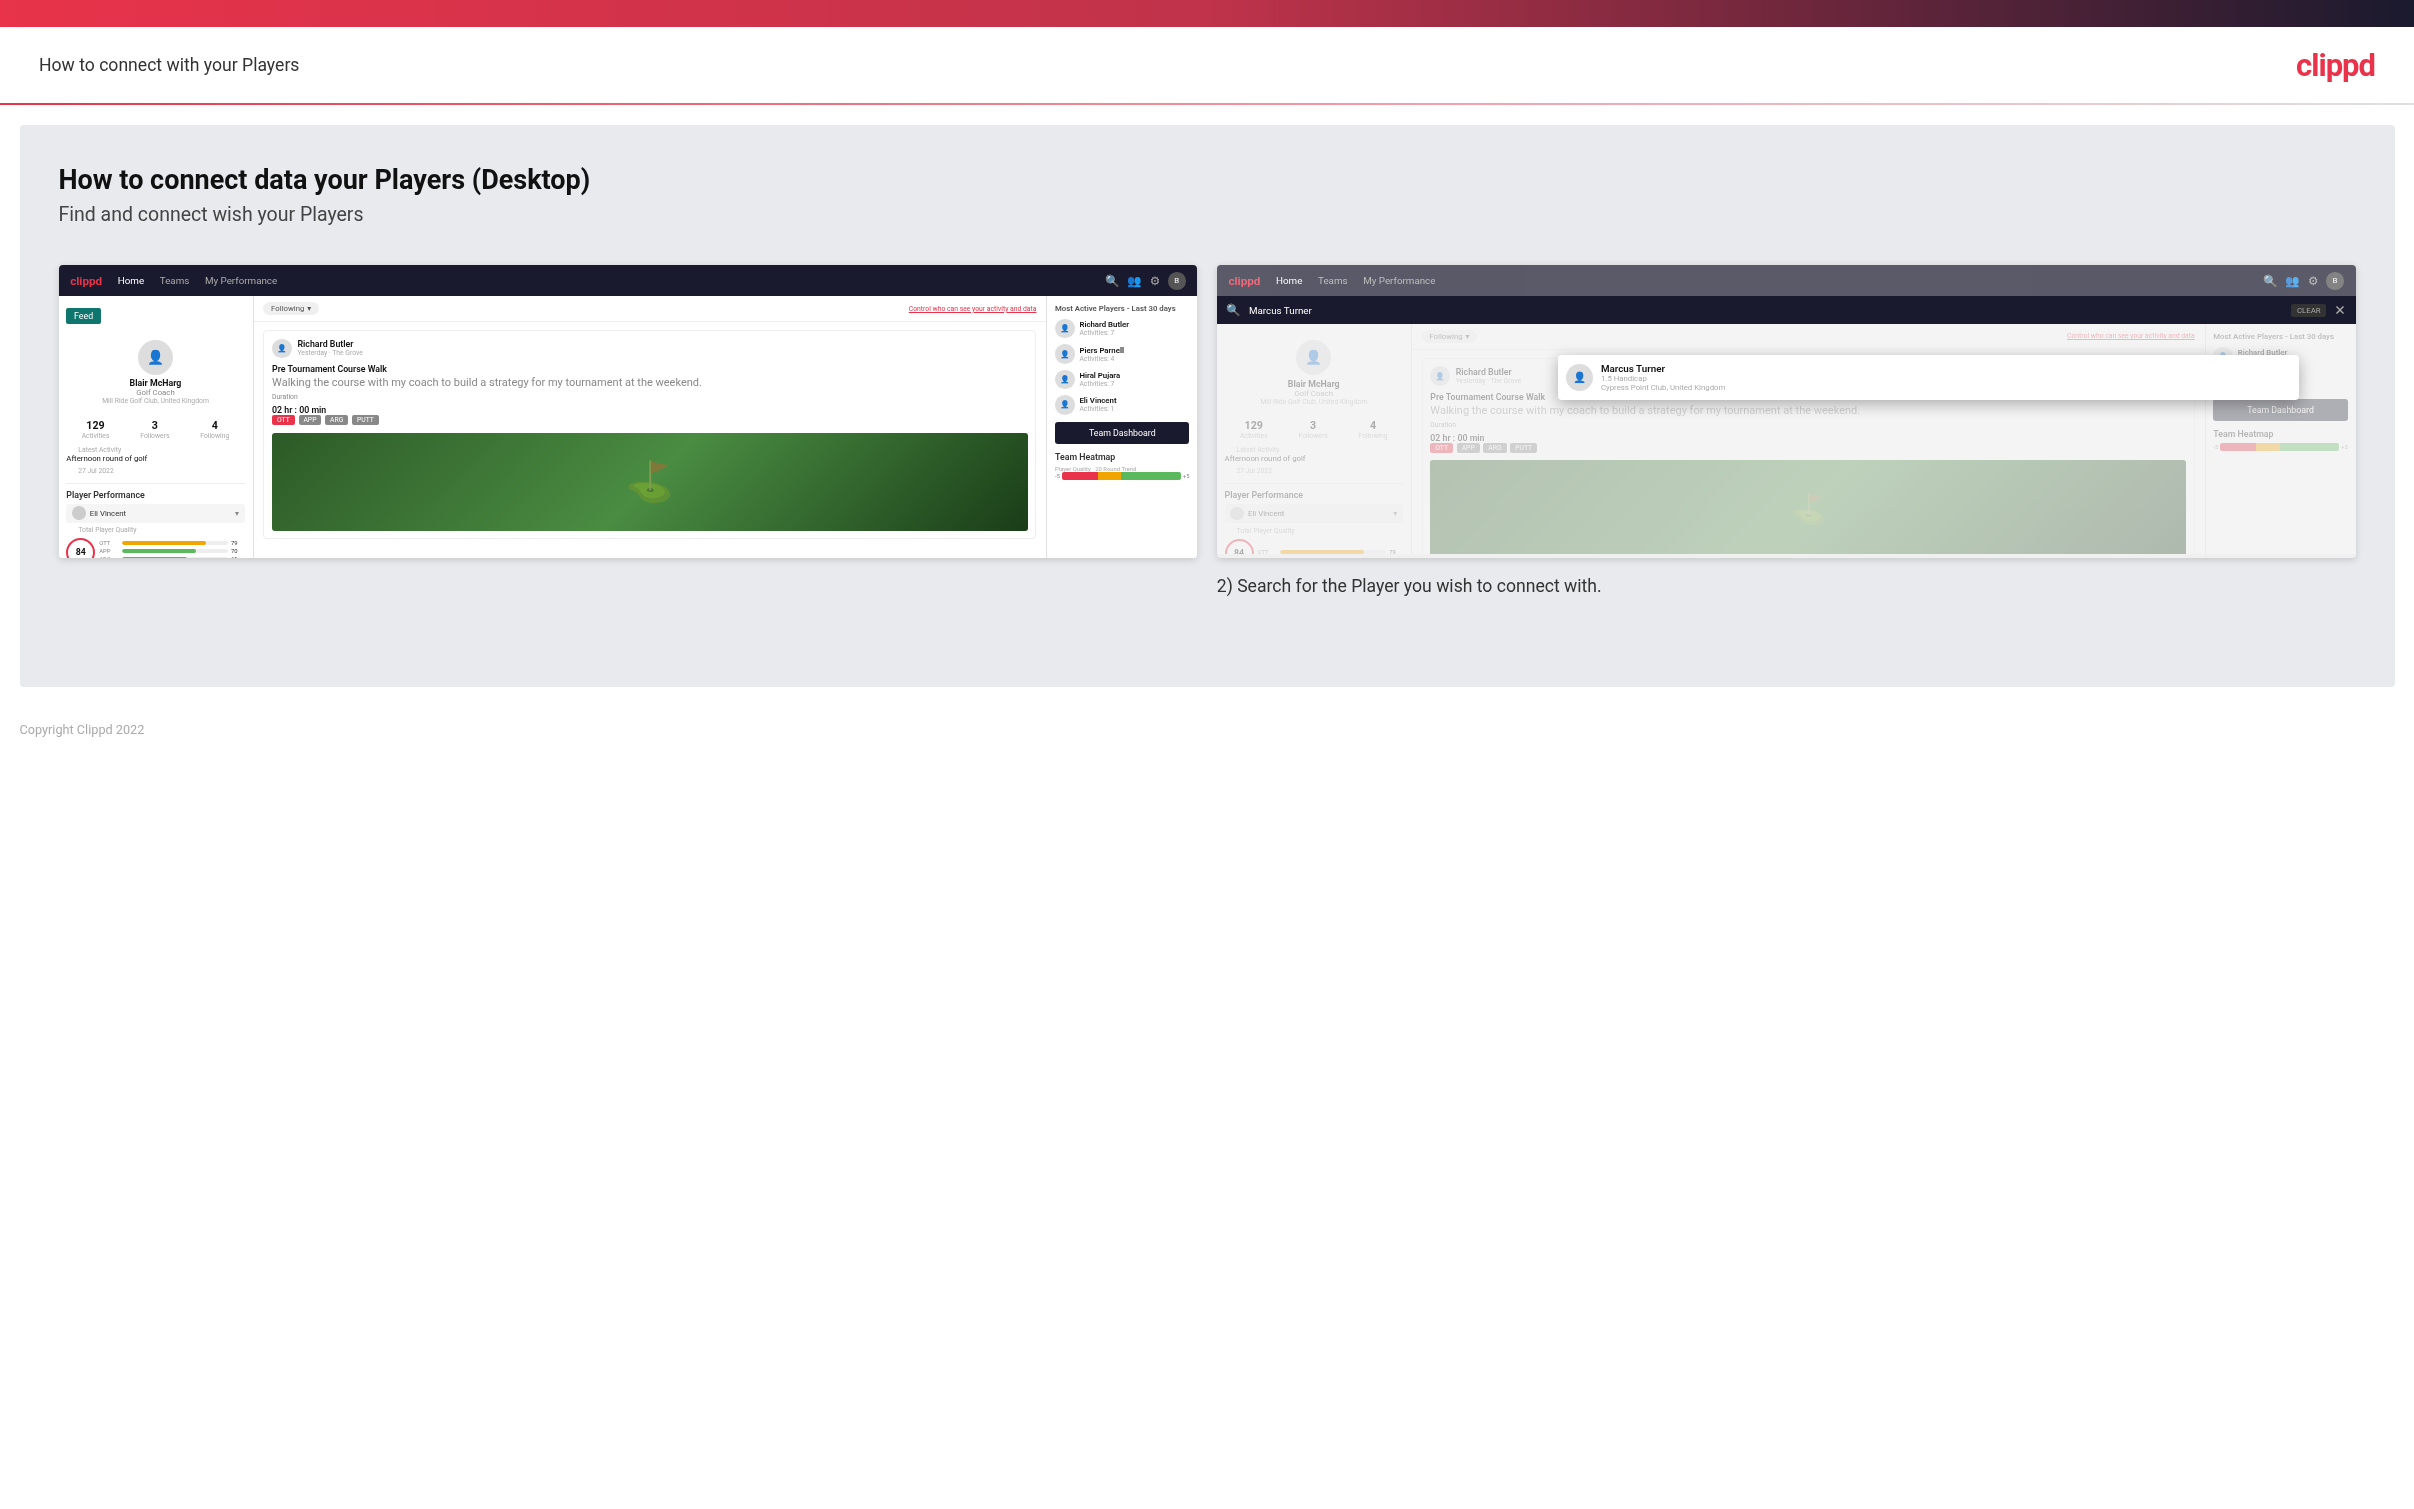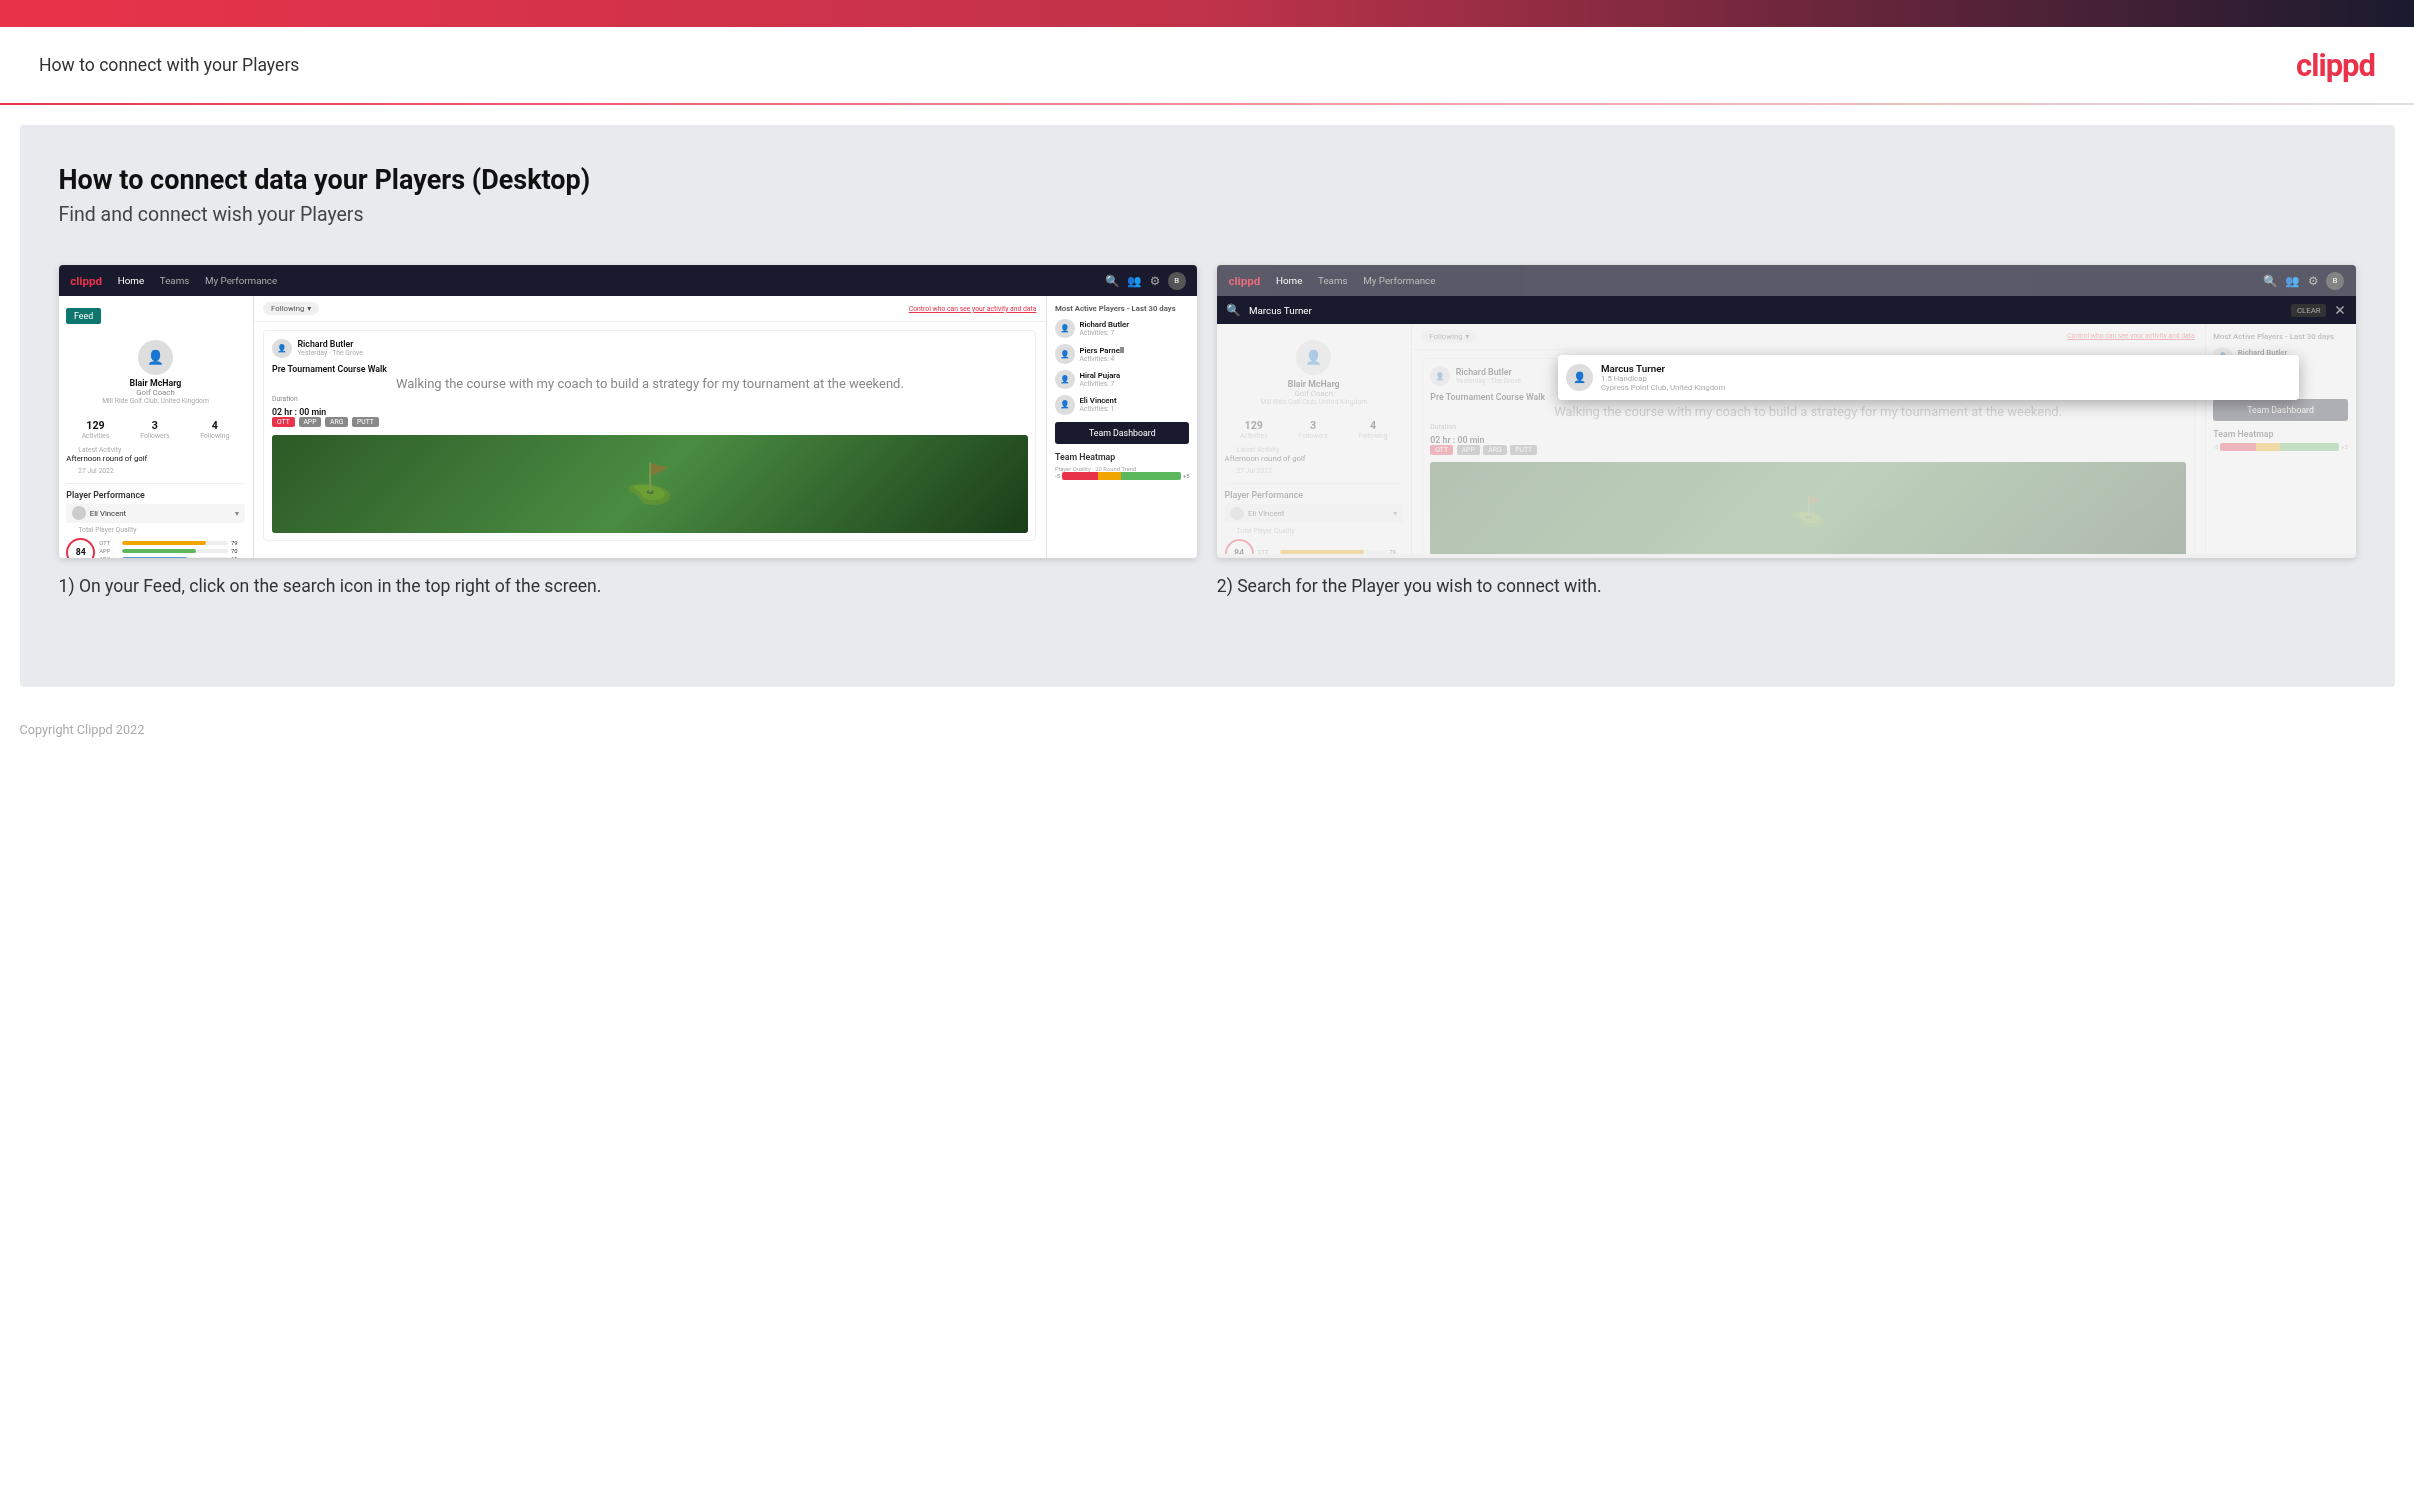--- a/index.html
+++ b/index.html
@@ -350,24 +350,23 @@
       font-size: 6.8px;
       color: #aaa;
     }
     .activity-title {
       font-size: 8.8px;
       font-weight: 600;
       color: #111;
       margin-bottom: 2px;
     }
     .activity-desc {
-      font-size: 13px;
+      font-size: 11px;
       color: #888;
       margin-bottom: 3.9px;
-      text-align: center;
     }
     .activity-duration {
       font-size: 6.8px;
       color: #888;
       margin-bottom: 3.9px;
     }
     .duration-value {
       font-size: 8.8px;
       font-weight: 600;
       color: #111;
@@ -741,21 +740,20 @@
                 <div class="heatmap-seg red" style="width:30%"></div>
                 <div class="heatmap-seg orange" style="width:20%"></div>
                 <div class="heatmap-seg green" style="width:50%"></div>
               </div>
               <span>+5</span>
             </div>
           </div>
         </div>
       </div>
 
-      <div class="caption-text">1) On your Feed, click on the search icon in the top right of the screen.</div>
     </div>
 
     <div class="screenshot-col">
       <div class="screenshot-frame">
 
         <div class="app-nav" style="opacity:0.7;">
           <span class="app-logo-small">clippd</span>
           <span class="nav-item active">Home</span>
           <span class="nav-item">Teams</span>
           <span class="nav-item">My Performance</span>

